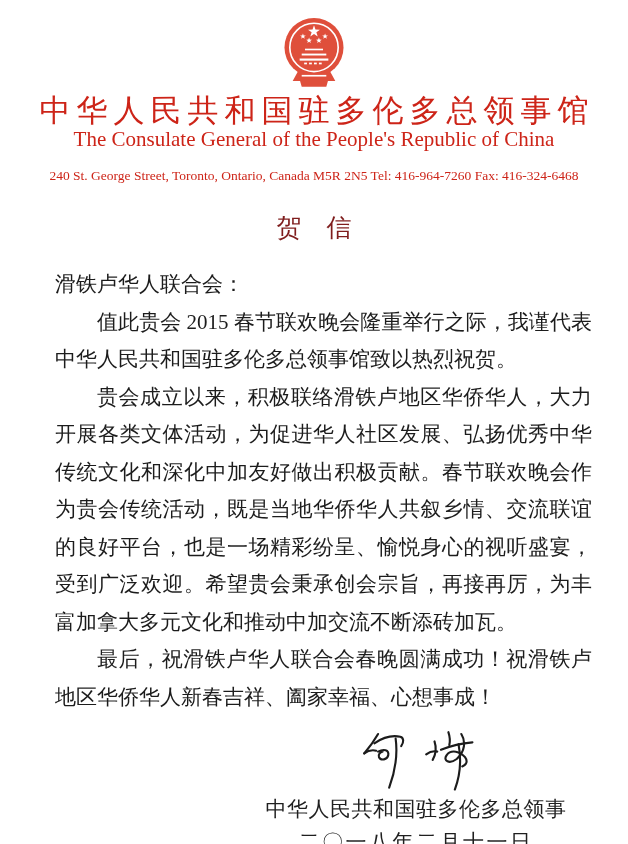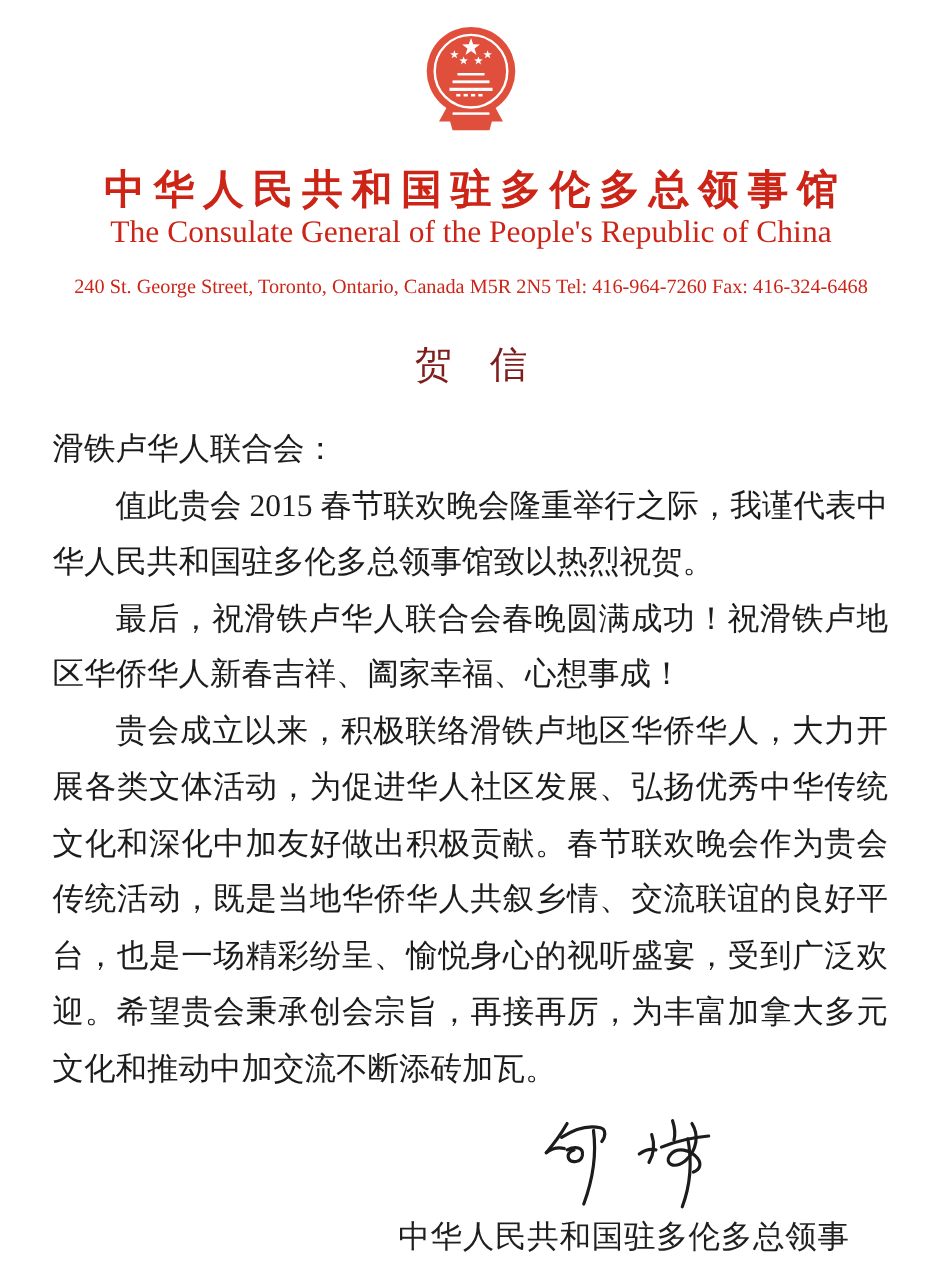--- a/index.html
+++ b/index.html
@@ -13,26 +13,26 @@
     position: relative;
     width: 628px; height: 844px;
     background: #ffffff;
     overflow: hidden;
   }
   .letterhead { text-align: center; padding-top: 13px; }
   .emblem-wrap { line-height: 0; }
   .emblem-wrap svg { width: 86px; height: 82px; }
   .org-zh {
     color: #cd2418;
-    font-weight: bold;
-    font-size: 27px;
+    font-weight: normal;
+    font-size: 31px;
     line-height: 30px;
     letter-spacing: 6px;
     text-indent: 6px;
-    margin-top: 16px;
+    margin-top: 1px;
     white-space: nowrap;
   }
   .org-en {
     color: #cd2418;
     font-size: 21px;
     line-height: 24px;
     margin-top: 1px;
     white-space: nowrap;
   }
   .org-address {
@@ -43,21 +43,21 @@
     white-space: nowrap;
   }
   .letter-title {
     text-align: center;
     font-size: 25px;
     color: #7f1d1d;
     margin-top: 27px;
     font-weight: normal;
   }
   .letter-body {
-    padding: 0 36px 0 35px;
+    padding: 0 36px 0 55px;
     font-size: 21px;
     color: #1c1c1c;
   }
   .salutation {
     line-height: 37.5px;
     margin-top: 22px;
   }
   .para {
     margin: 0;
     text-indent: 2em;
@@ -120,22 +120,22 @@
     <div class="org-zh">中华人民共和国驻多伦多总领事馆</div>
     <div class="org-en">The Consulate General of the People's Republic of China</div>
     <div class="org-address">240 St. George Street, Toronto, Ontario, Canada  M5R 2N5   Tel: 416-964-7260   Fax: 416-324-6468</div>
   </div>
 
   <div class="letter-title">贺　信</div>
 
   <div class="letter-body">
     <div class="salutation">滑铁卢华人联合会：</div>
     <p class="para">值此贵会 2015 春节联欢晚会隆重举行之际，我谨代表中华人民共和国驻多伦多总领事馆致以热烈祝贺。</p>
+    <p class="para">贵会成立以来，积极联络滑铁卢地区华侨华人，大力开展各类文体活动，为促进华人社区发展、弘扬优秀中华传统文化和深化中加友好做出积极贡献。春节联欢晚会作为贵会传统活动，既是当地华侨华人共叙乡情、交流联谊的良好平台，也是一场精彩纷呈、愉悦身心的视听盛宴，受到广泛欢迎。希望贵会秉承创会宗旨，再接再厉，为丰富加拿大多元文化和推动中加交流不断添砖加瓦。</p>
     <p class="para">最后，祝滑铁卢华人联合会春晚圆满成功！祝滑铁卢地区华侨华人新春吉祥、阖家幸福、心想事成！</p>
-    <p class="para">贵会成立以来，积极联络滑铁卢地区华侨华人，大力开展各类文体活动，为促进华人社区发展、弘扬优秀中华传统文化和深化中加友好做出积极贡献。春节联欢晚会作为贵会传统活动，既是当地华侨华人共叙乡情、交流联谊的良好平台，也是一场精彩纷呈、愉悦身心的视听盛宴，受到广泛欢迎。希望贵会秉承创会宗旨，再接再厉，为丰富加拿大多元文化和推动中加交流不断添砖加瓦。</p>
   </div>
 
   <div class="sign-area">
     <div class="signature-wrap" aria-label="何炜">
       <svg viewBox="0 0 150 80" aria-hidden="true" fill="none" stroke="#1c1c1c" stroke-width="2.3" stroke-linecap="round" stroke-linejoin="round">
         <path d="M34,13 C30,20 25,27 19,34"></path>
         <path d="M19,34 C23,31 28,30 32,31"></path>
         <path d="M30,23 C39,17 49,14 58,16 C62,17 62,22 59,26"></path>
         <path d="M53,18 C55,33 53,52 46,71"></path>
         <path d="M34,32 C40,29 46,30 45,36 C44,41 37,42 35,38 C34,35 36,33 39,32"></path>

